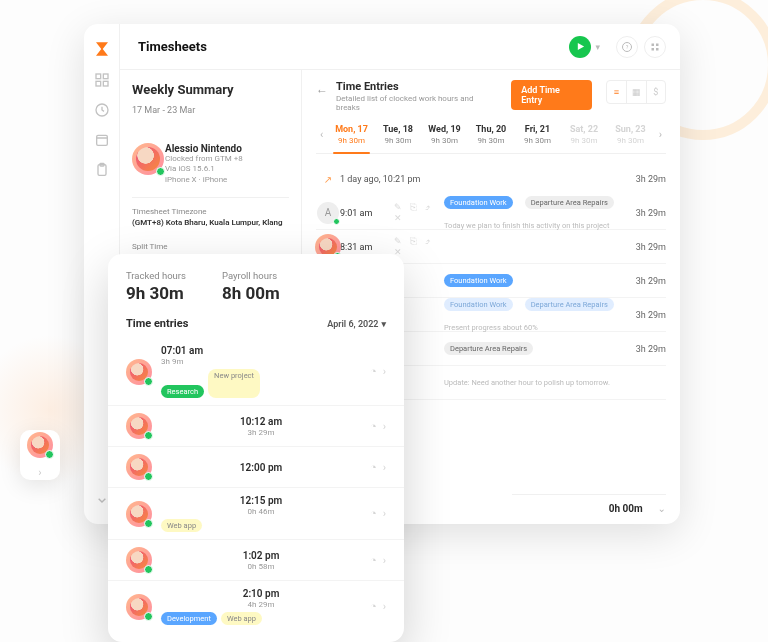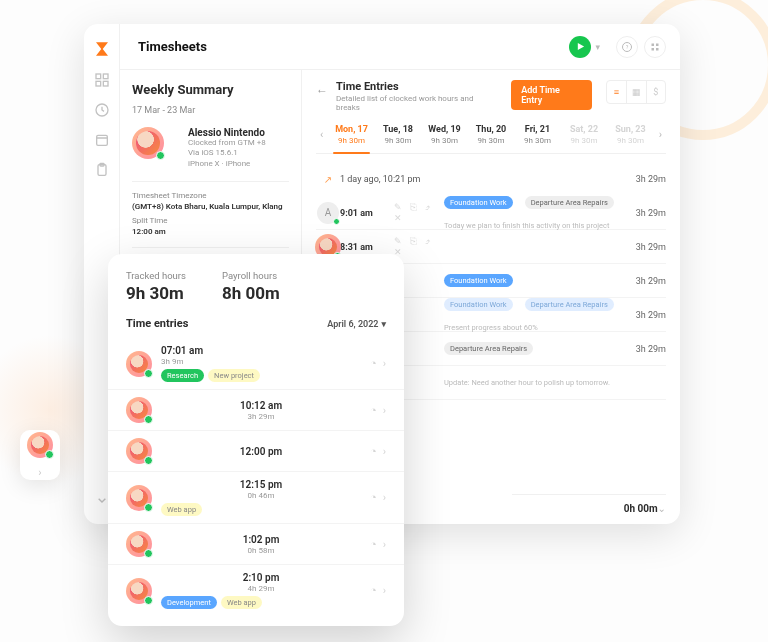--- a/index.html
+++ b/index.html
@@ -40,35 +40,35 @@
           display:flex; align-items:center; justify-content:center; margin-right:4px; }
   .play svg { fill:#fff; width:9px; height:9px; }
   .tinycaret { color:#bbb; font-size:9px; margin-right:10px; }
   .circbtn { width:22px; height:22px; border-radius:50%; border:1px solid #eee;
              display:flex; align-items:center; justify-content:center; margin-left:6px; }
 
   .body { flex:1; display:flex; }
   .side { width:182px; border-right:1px solid #f0f0f0; padding:12px 12px 0; }
   .side h2 { font-size:13px; font-weight:700; }
   .side .range { font-size:9px; color:#888; margin-top:8px; }
-  .user { display:flex; gap:24px; margin-top:12px; }
+  .user { display:flex; gap:1px; margin-top:28px; }
   .avatar { width:32px; height:32px; border-radius:50%; flex-shrink:0;
             background:linear-gradient(135deg,#ffb88c,#ff8da1); position:relative; }
   .avatar.sm { width:26px; height:26px; }
   .avatar::after{ content:""; position:absolute; inset:4px; border-radius:50%;
                   background:radial-gradient(circle at 40% 35%, #f7d8c3 38%, transparent 40%),
                              linear-gradient(135deg,#ef4f84,#f78c3c); }
   .avatar .dot{ position:absolute; right:-1px; bottom:-1px; width:9px; height:9px;
                 border-radius:50%; background:#22c55e; border:1.5px solid #fff; }
   .uname{ font-size:10px; font-weight:700; }
   .umeta{ font-size:8px; color:#999; line-height:1.3; }
   .tzbox{ margin-top:12px; padding:8px 0 10px; border-top:1px solid #f0f0f0;
           border-bottom:1px solid #f0f0f0; font-size:8px; color:#888; line-height:1.4;}
   .tzbox b{ color:#333; font-weight:600; display:block; }
-  .tzbox .st{ margin-top:2px; }
+  .tzbox .st{ margin-top:12px; }
   .bdrow{ display:flex; justify-content:space-between; align-items:center; margin-top:10px;
           font-size:9px; font-weight:700; letter-spacing:.3px; }
 
   .content{ flex:1; padding:10px 14px 0; position:relative; overflow:hidden;}
   .chead{ display:flex; align-items:flex-start; gap:8px; }
   .back{ color:#999; font-size:12px; margin-top:2px;}
   .ct h3{ font-size:11px; font-weight:700;}
   .ct p{ font-size:8px; color:#999; margin-top:1px;}
   .chead .sp{ flex:1; }
   .addbtn{ background:#ff7a1a; color:#fff; font-size:9px; font-weight:600;
@@ -87,36 +87,36 @@
   .day.active .dlab,.day.active .ddur{ color:#ff7a1a; }
   .day.active{ position:relative; }
   .day.active::after{ content:""; position:absolute; left:4px; right:4px; bottom:-9px;
                       height:2px; background:#ff7a1a; border-radius:2px;}
   .day.wk .dlab,.day.wk .ddur{ color:#d4d4d4; }
 
   .entries{ margin-top:8px; }
   .erow{ display:flex; align-items:center; height:34px; font-size:9px; }
   .erow.bord { border-bottom:1px solid #f3f3f3; }
   .erow .lead{ width:24px; display:flex; justify-content:center; }
-  .erow .time{ width:54px; color:#333; font-weight:700; }
+  .erow .time{ width:54px; color:#333; font-weight:400; }
   .erow .icons{ color:#d9d9d9; font-size:9px; letter-spacing:3px; width:50px;}
   .erow .mid{ flex:1; display:flex; align-items:center; gap:12px; flex-wrap:wrap; font-size:8px;}
   .erow .dur{ width:44px; text-align:right; color:#666; font-size:9px;}
   .tag{ padding:2px 6px; border-radius:8px; font-size:7.5px; white-space:nowrap;}
   .tag.blue{ background:#5aa6ff; color:#fff;}
   .tag.bluef{ background:#e0edff; color:#7da8d8;}
   .tag.gray{ background:#eee; color:#666;}
   .note{ color:#bbb; font-size:7.5px;}
   .arrowi{ color:#ff9a4a; font-size:10px;}
   .aletter{ width:22px; height:22px; border-radius:50%; background:#eee; color:#999;
             display:flex; align-items:center; justify-content:center; font-size:10px; position:relative;}
   .aletter .dot{ position:absolute; right:-1px; bottom:-1px; width:7px; height:7px;
                  border-radius:50%; background:#22c55e; border:1.5px solid #fff;}
   .footer{ position:absolute; bottom:10px; right:14px; left:210px;
-           display:flex; justify-content:flex-end; align-items:center; gap:0;
+           display:flex; justify-content:flex-end; align-items:center; gap:15px;
            border-top:1px solid #f0f0f0; padding-top:8px; font-size:10px; font-weight:700;}
   .footer .chv{ color:#bbb; font-weight:400;}
 
   .minirail{ position:absolute; left:20px; top:430px; width:40px; height:50px;
              background:#fff; border-radius:10px; box-shadow:0 6px 22px rgba(0,0,0,.1);
              display:flex; flex-direction:column; align-items:center; justify-content:center; gap:8px;}
 
   
   .popup{ position:absolute; left:108px; top:254px; width:296px; background:#fff;
           border-radius:14px; box-shadow:0 16px 48px rgba(0,0,0,.18); padding:16px 0 10px; z-index:5;}
@@ -127,21 +127,21 @@
           padding:14px 18px 8px; }
   .phead h4{ font-size:11px; font-weight:700;}
   .pdate{ font-size:9px; color:#555; font-weight:600; display:flex; align-items:center; gap:3px;}
   .pent{ display:flex; align-items:center; gap:9px; padding:7px 18px; position:relative;}
   .pent + .pent{ border-top:1px solid #f3f3f3;text-align:center;}
   .ptxt{ flex:1;}
   .ptime{ font-size:10px; font-weight:600;}
   .pdur{ font-size:8px; color:#999; margin-top:1px;}
   .ptags{ display:flex; gap:4px; margin-top:3px;}
   .pright{ display:flex; align-items:center; gap:6px; color:#d5d5d5; font-size:11px;}
-  .tag.green{ background:#22c55e; color:#fff;}
+  .tag.green{ background:#22c55e; color:#fff;margin-top:16px;}
   .tag.pink{ background:#ef4a9b; color:#fff;}
   .tag.bluel{ background:#5aa6ff; color:#fff;}
   .tag.lite{ background:#fef9c3; color:#888;}
 </style>
 </head>
 <body>
 
 <div class="blob1"></div>
 <div class="blob2"></div>
 

